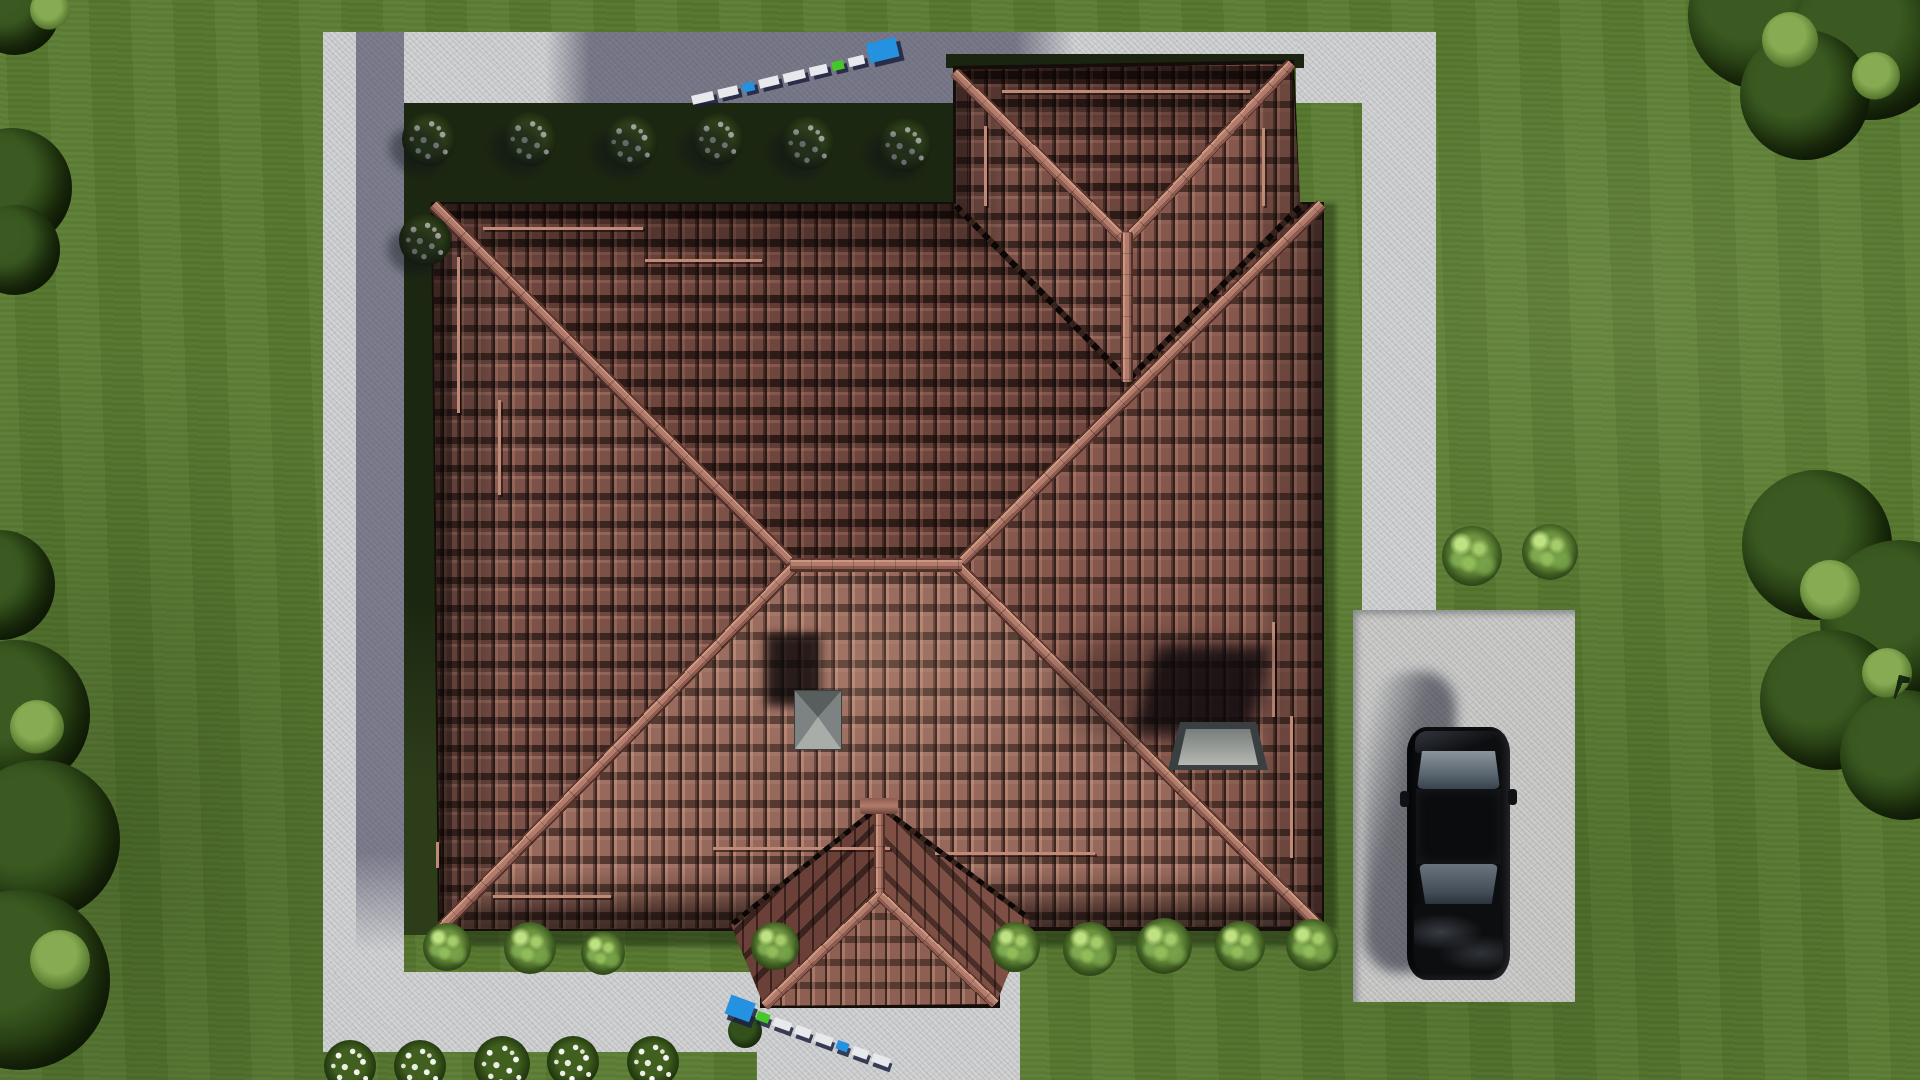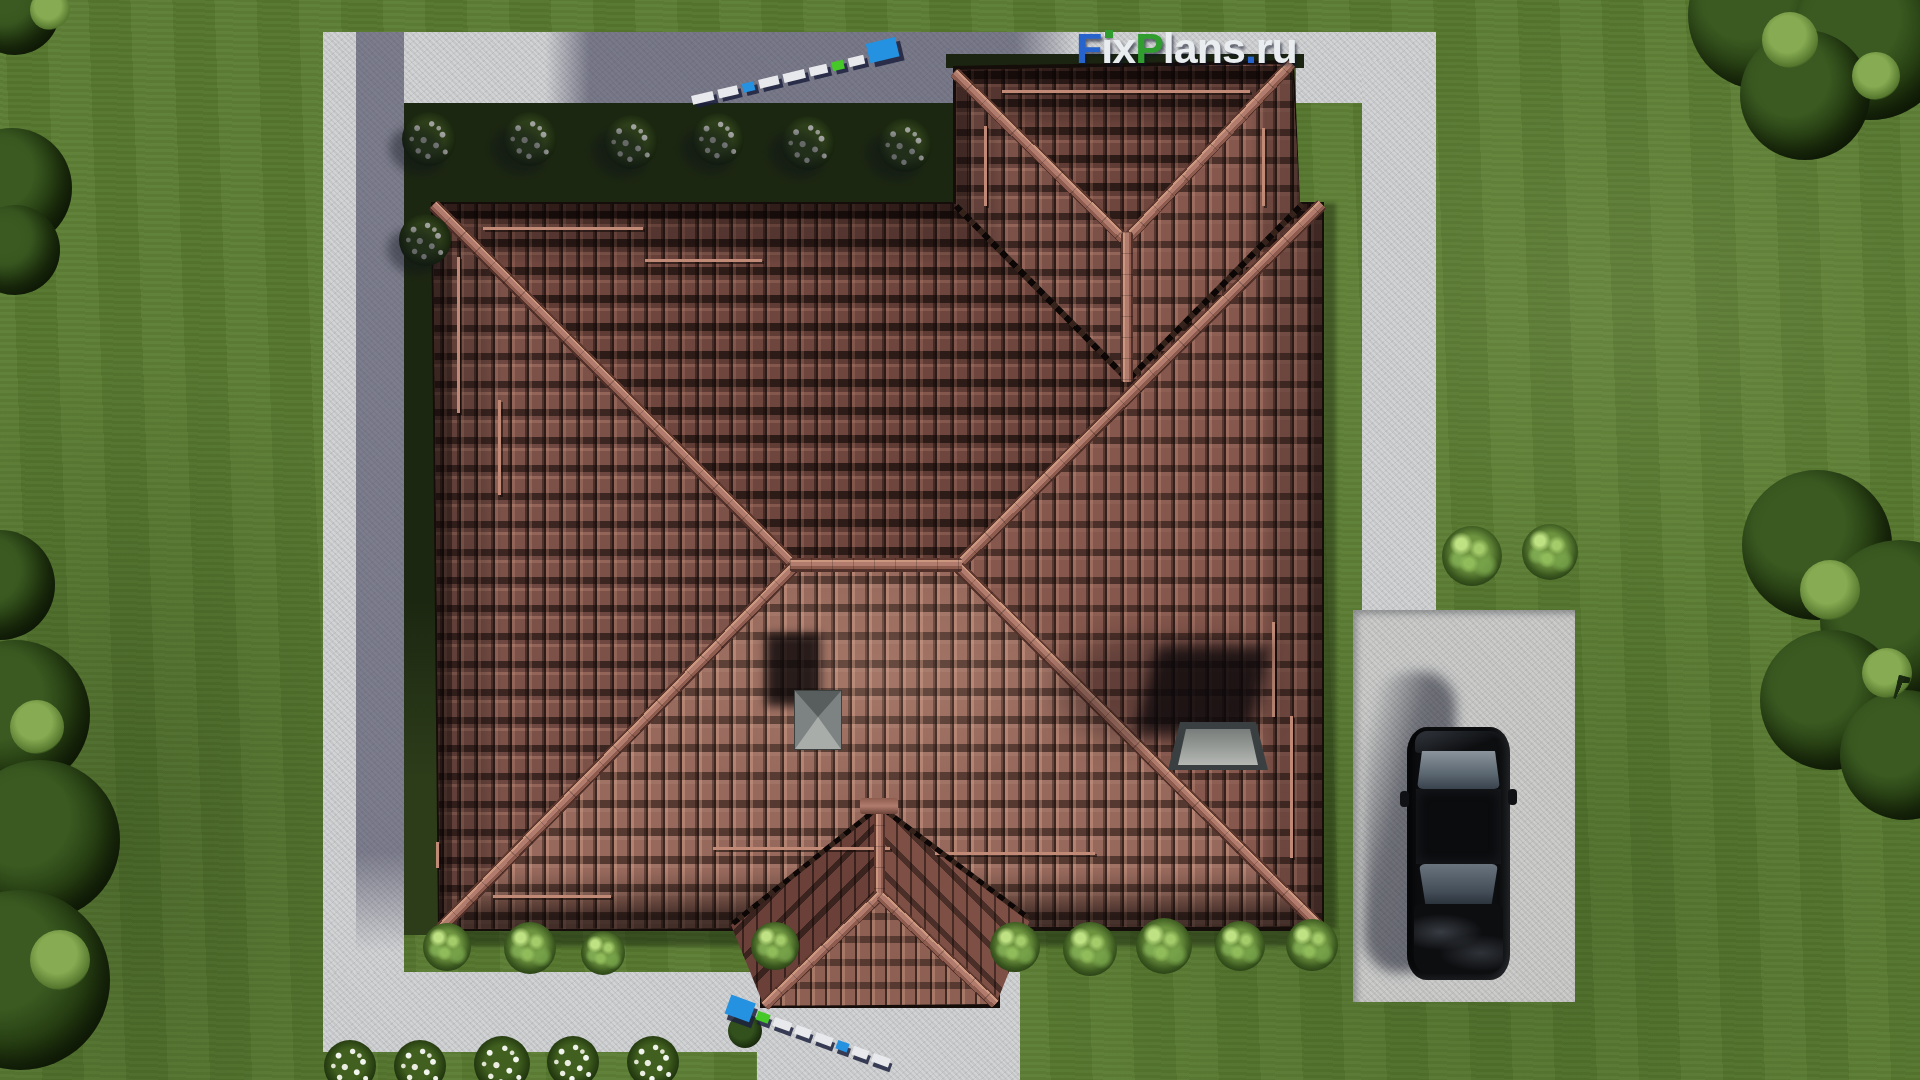--- a/index.html
+++ b/index.html
@@ -294,18 +294,14 @@
          box-shadow:inset 0 0 14px rgba(90,100,115,.18);"></div>
     <div class="abs" style="left:12px;top:137px;width:79px;height:40px;border-radius:6px;
          clip-path:polygon(0 0,100% 0,92% 100%,8% 100%);background:linear-gradient(180deg,#6a747e,#434d57 70%,#2b333c);"></div>
     <div class="abs" style="left:7px;top:177px;width:89px;height:70px;border-radius:6px 6px 16px 16px;
          background:radial-gradient(60px 26px at 30% 40%, rgba(125,135,150,.38), transparent 70%),
                     radial-gradient(60px 26px at 75% 70%, rgba(125,135,150,.3), transparent 70%),#0d0e10;"></div>
     <div class="abs" style="left:-7px;top:64px;width:9px;height:16px;border-radius:4px;background:#101114;"></div>
     <div class="abs" style="right:-7px;top:62px;width:9px;height:16px;border-radius:4px;background:#101114;"></div>
   </div>
 
-  <div class="logo" style="left:1076px;top:24px;">
-    <span class="c-blue">F</span><span class="c-white">ix</span><span class="c-green">P</span><span class="c-white">lans</span><span class="c-blue">.</span><span class="c-white">ru</span>
-    <div class="abs" style="left:29px;top:6px;width:8px;height:8px;background:#2f9e2f;"></div>
-  </div>
 
 </div>
 
 </body></html>

